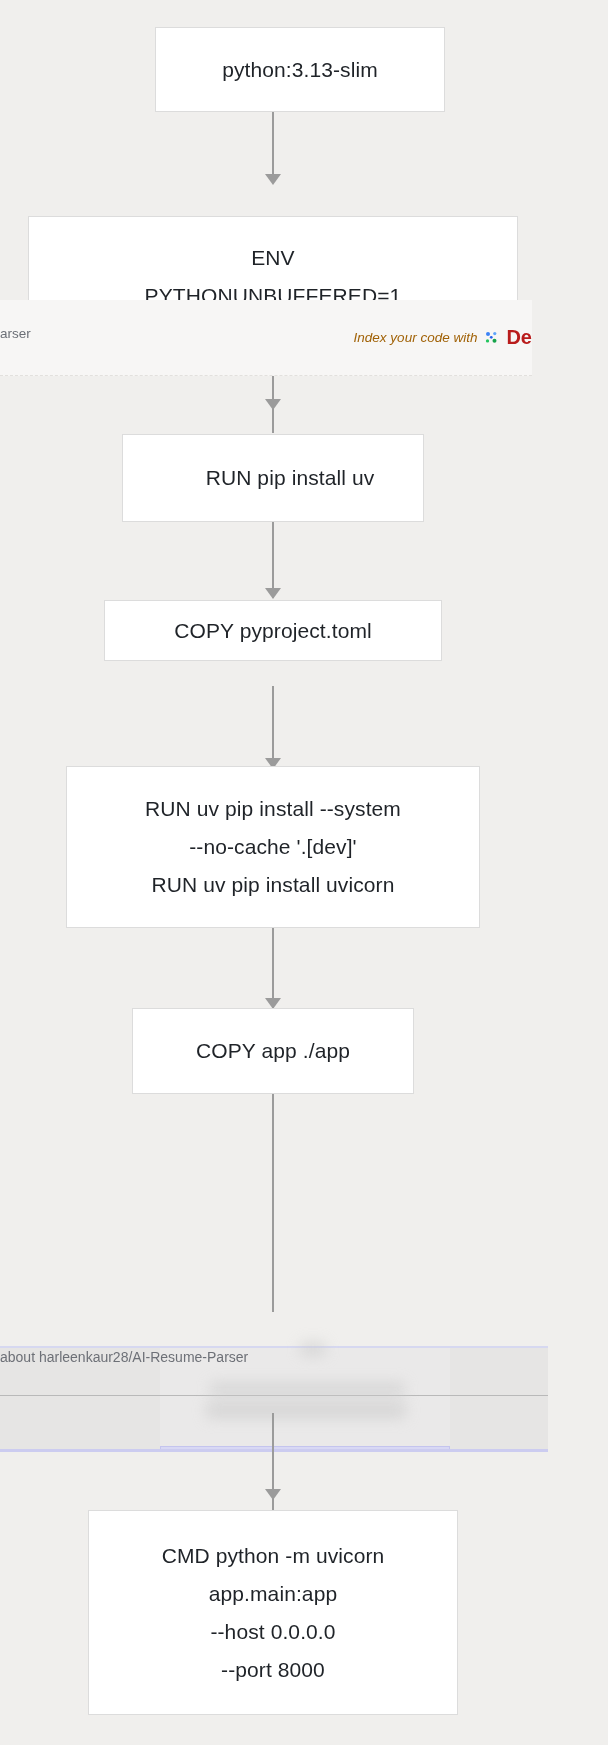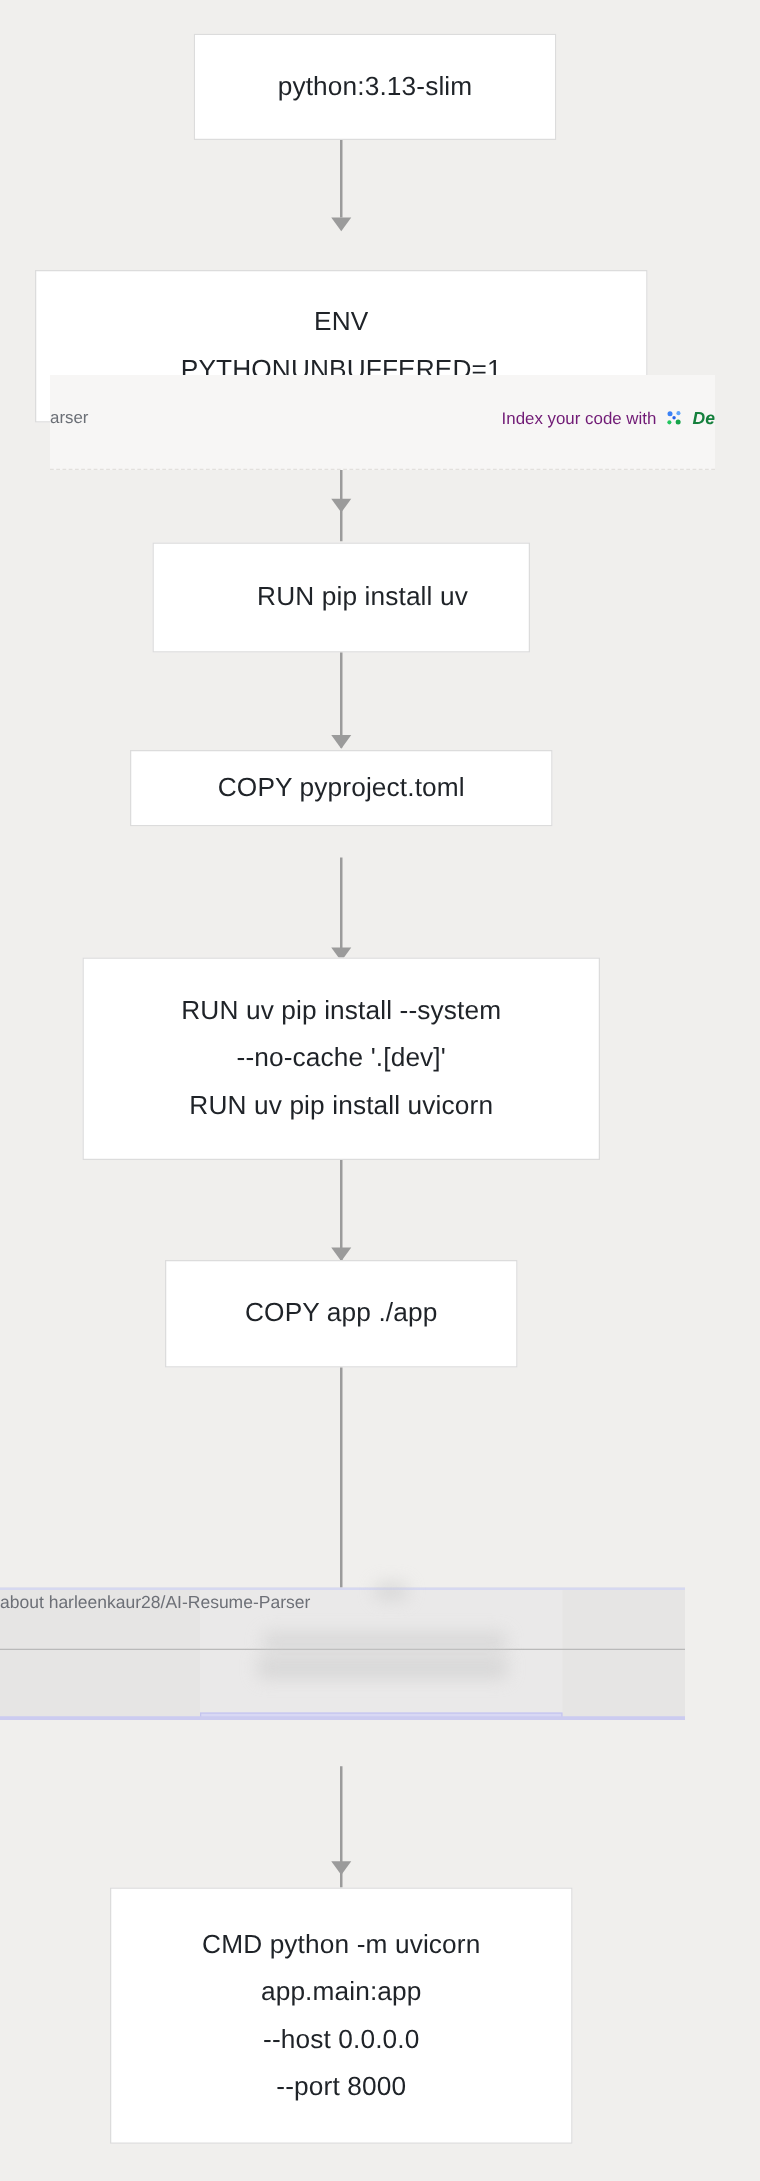--- a/index.html
+++ b/index.html
@@ -48,53 +48,52 @@
   }
 
   
   #top-overlay {
     position: absolute;
     left: 0; top: 300px;
     width: 532px; height: 76px;
     background: #f7f6f5;
     border-bottom: 1px dashed #e2e0dd;
     z-index: 20;
-    margin-left: 40px;
   }
   #top-overlay .repo-tail {
     position: absolute;
     left: 0px; top: 26px;
     font-size: 13.5px;
     color: #6b6f76;
     white-space: nowrap;
   }
   #top-overlay .index-cta {
     position: absolute;
     right: 0px; top: 26px;
     display: flex;
     align-items: center;
     gap: 7px;
     white-space: nowrap;
   }
   #top-overlay .index-cta .cta-text {
     font-size: 13.5px;
-    color: #701a75;
+    color: #a16207;
+    font-style: italic;
   }
   #top-overlay .index-cta .cta-brand {
-    font-size: 14px;
+    font-size: 20px;
     font-weight: bold;
-    color: #15803d;
-    font-style: italic;
+    color: #b91c1c;
   }
   .dw-icon { width: 15px; height: 15px; display: block; }
 
   
   #bottom-overlay {
     position: absolute;
-    left: 0; top: 1270px;
+    left: 0; top: 1346px;
     width: 548px; height: 106px;
     background: #e6e5e4;
     z-index: 20;
   }
   #bottom-overlay .ov-top-rule {
     position: absolute; left: 0; top: 0;
     width: 100%; height: 2px;
     background: #d6d8f0;
   }
   #bottom-overlay .ov-mid-rule {

